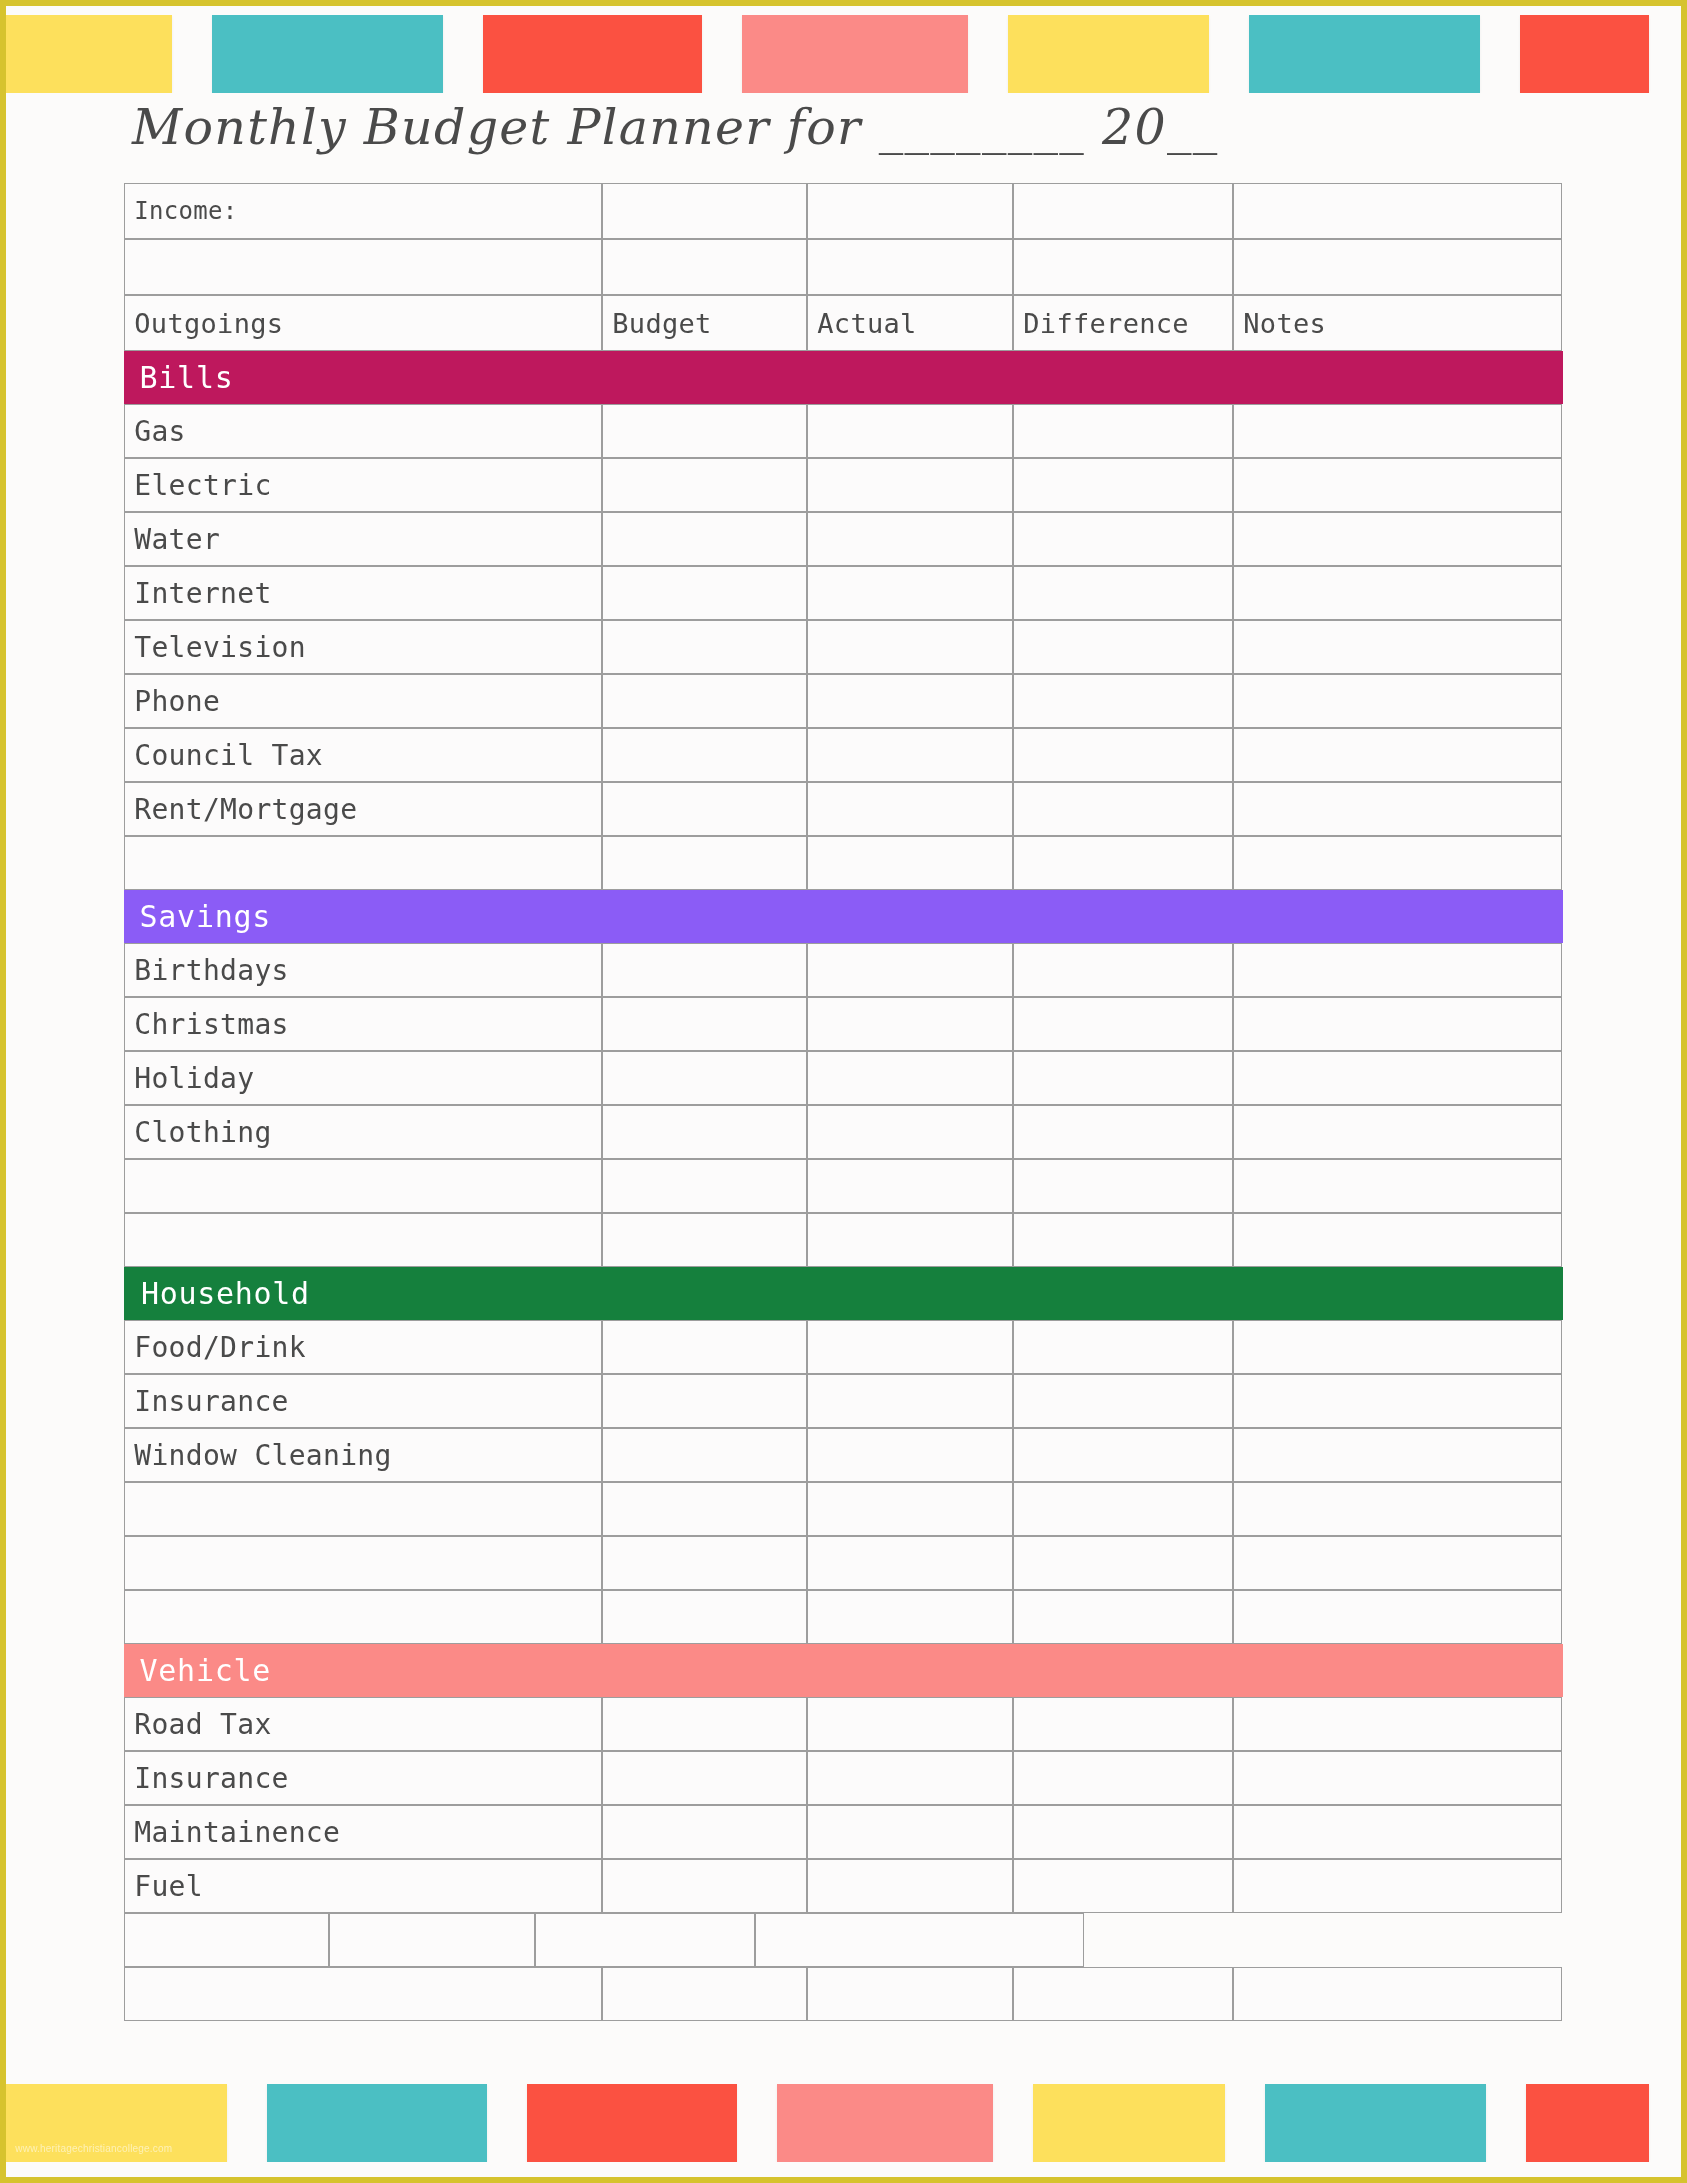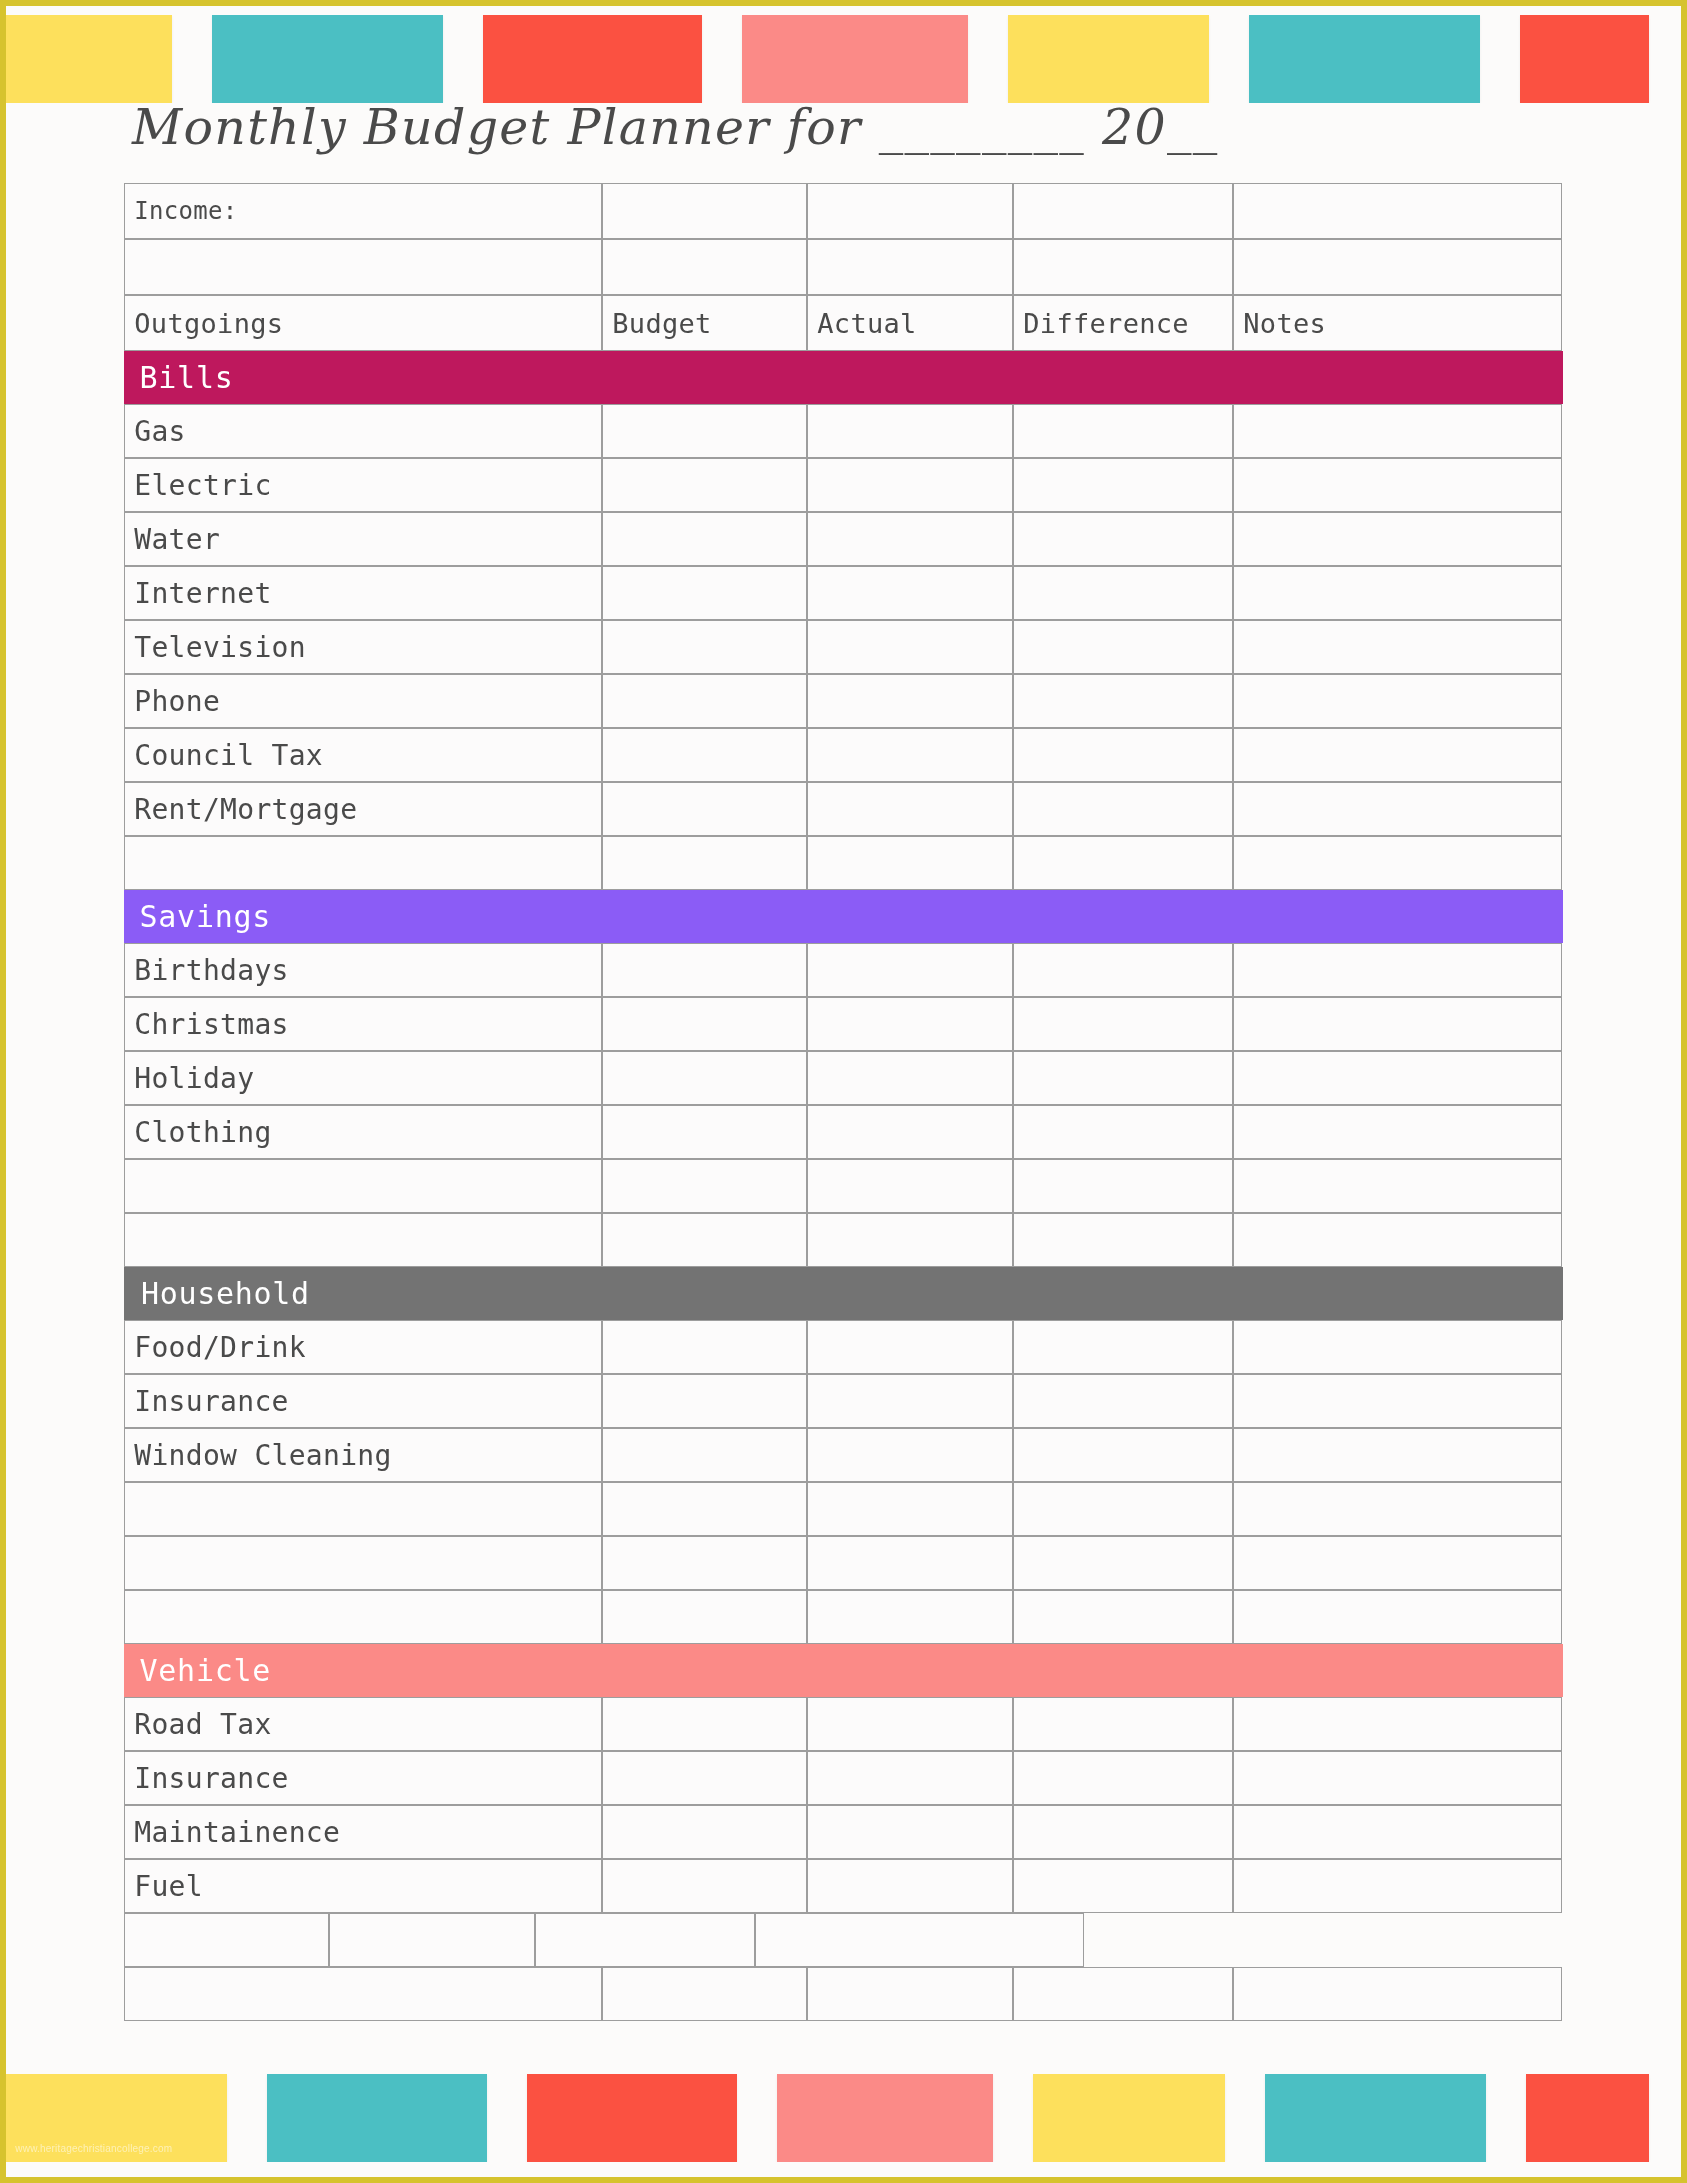--- a/index.html
+++ b/index.html
@@ -25,21 +25,21 @@
     border-right: 6px solid #D6C32E;
     border-top: 6px solid #D6C32E;
     border-bottom: 6px solid #D6C32E;
   }
 
   
   .swatch-strip {
     position: absolute;
     left: 0;
     right: 0;
-    height: 88px;
+    height: 78px;
     display: flex;
     gap: 8px;
     overflow: hidden;
     align-items: flex-end;
   }
   .swatch-strip.top    { top: 9.3px; }
   .swatch-strip.bottom { bottom: 14.6px; }
 
   .swatch {
     height: 100%;
@@ -283,21 +283,21 @@
         <div class="cell c-difference"></div>
         <div class="cell c-notes"></div>
       </div>
       <div class="row r-spacer">
         <div class="cell c-label"></div>
         <div class="cell c-budget"></div>
         <div class="cell c-actual"></div>
         <div class="cell c-difference"></div>
         <div class="cell c-notes"></div>
       </div>
-      <div class="section-row" style="background: #737373; padding-left: 16px;">
+      <div class="section-row" style="background: #15803d; padding-left: 16px;">
         <span>Household</span>
       </div>
       <div class="row r-item">
         <div class="cell c-label">Food/Drink</div>
         <div class="cell c-budget"></div>
         <div class="cell c-actual"></div>
         <div class="cell c-difference"></div>
         <div class="cell c-notes"></div>
       </div>
       <div class="row r-item">

